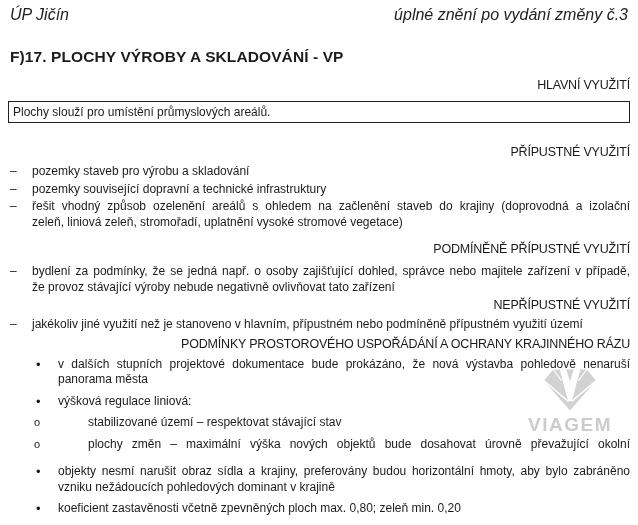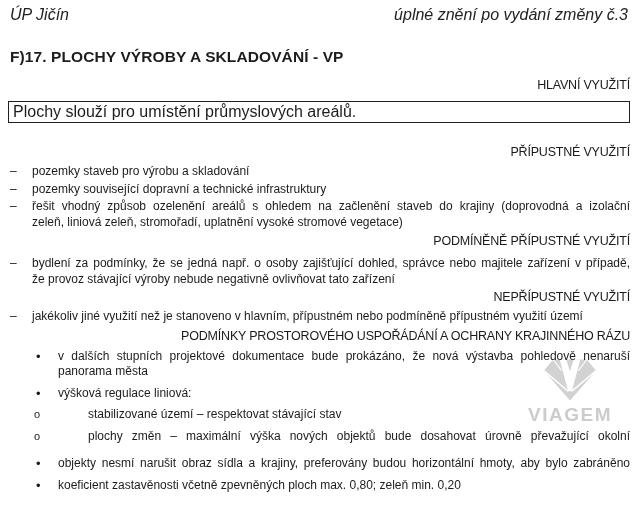--- a/index.html
+++ b/index.html
@@ -27,28 +27,28 @@
     font-size:15.5px;font-weight:bold;line-height:19px;
     letter-spacing:0.1px;
   }
   .sec-heading{
     margin-left:2px;
     font-size:12.5px;font-weight:normal;line-height:15px;
     letter-spacing:-0.2px;color:#1a1a1a;text-align:right;
   }
   .h-hlavni{margin-top:12px;}
   .h-pripustne{margin-top:22px;}
-  .h-podminene{margin-top:4px;}
+  .h-podminene{margin-top:12px;}
   .h-nepripustne{margin-top:3px;}
   .h-podminky{margin-top:4px;}
   .main-box{
     margin-top:8px;
     border:1px solid #1f1f1f;
     padding:2px 4px;
-    font-size:16px;line-height:16px;
+    font-size:12px;line-height:16px;
   }
   .list{margin:0;padding:0;}
   .list-pripustne{margin-top:4px;}
   .list-podminene{margin-top:7px;}
   .list-nepripustne{margin-top:4px;}
   .list-podminky{margin-top:5px;}
   .item{
     position:relative;
     font-size:12px;line-height:15.5px;
     margin-bottom:2px;
@@ -68,21 +68,21 @@
   .line{white-space:normal;}
   .just{
     text-align:justify;
     height:15.5px;overflow:hidden;
   }
   .just::after{
     content:"";display:inline-block;width:100%;height:0;vertical-align:top;
   }
   .watermark{
     position:absolute;z-index:0;
-    left:514px;top:358px;width:112px;
+    left:514px;top:368px;width:112px;
     text-align:center;
     user-select:none;
   }
   .wm-gem{display:block;margin:0 auto;}
   .wm-text{
     margin-top:2px;
     font-size:19px;font-weight:bold;letter-spacing:1.5px;
     color:#cccccc;
     text-shadow:0 0 1px #ffffff;
   }
@@ -170,20 +170,21 @@
         <span class="marker">o</span>
         <div class="line">stabilizované území – respektovat stávající stav</div>
       </div>
       <div class="item item-sub">
         <span class="marker">o</span>
         <div class="line just">plochy změn – maximální výška nových objektů bude dosahovat úrovně převažující okolní</div>
       </div>
       <div class="item item-bullet gap-big">
         <span class="marker">•</span>
         <div class="line just">objekty nesmí narušit obraz sídla a krajiny, preferovány budou horizontální hmoty, aby bylo zabráněno</div>
+        <div class="line">vzniku nežádoucích pohledových dominant v krajině</div>
       </div>
       <div class="item item-bullet">
         <span class="marker">•</span>
         <div class="line">koeficient zastavěnosti včetně zpevněných ploch max. 0,80; zeleň min. 0,20</div>
       </div>
     </div>
 
   </div>
 </div>
 

